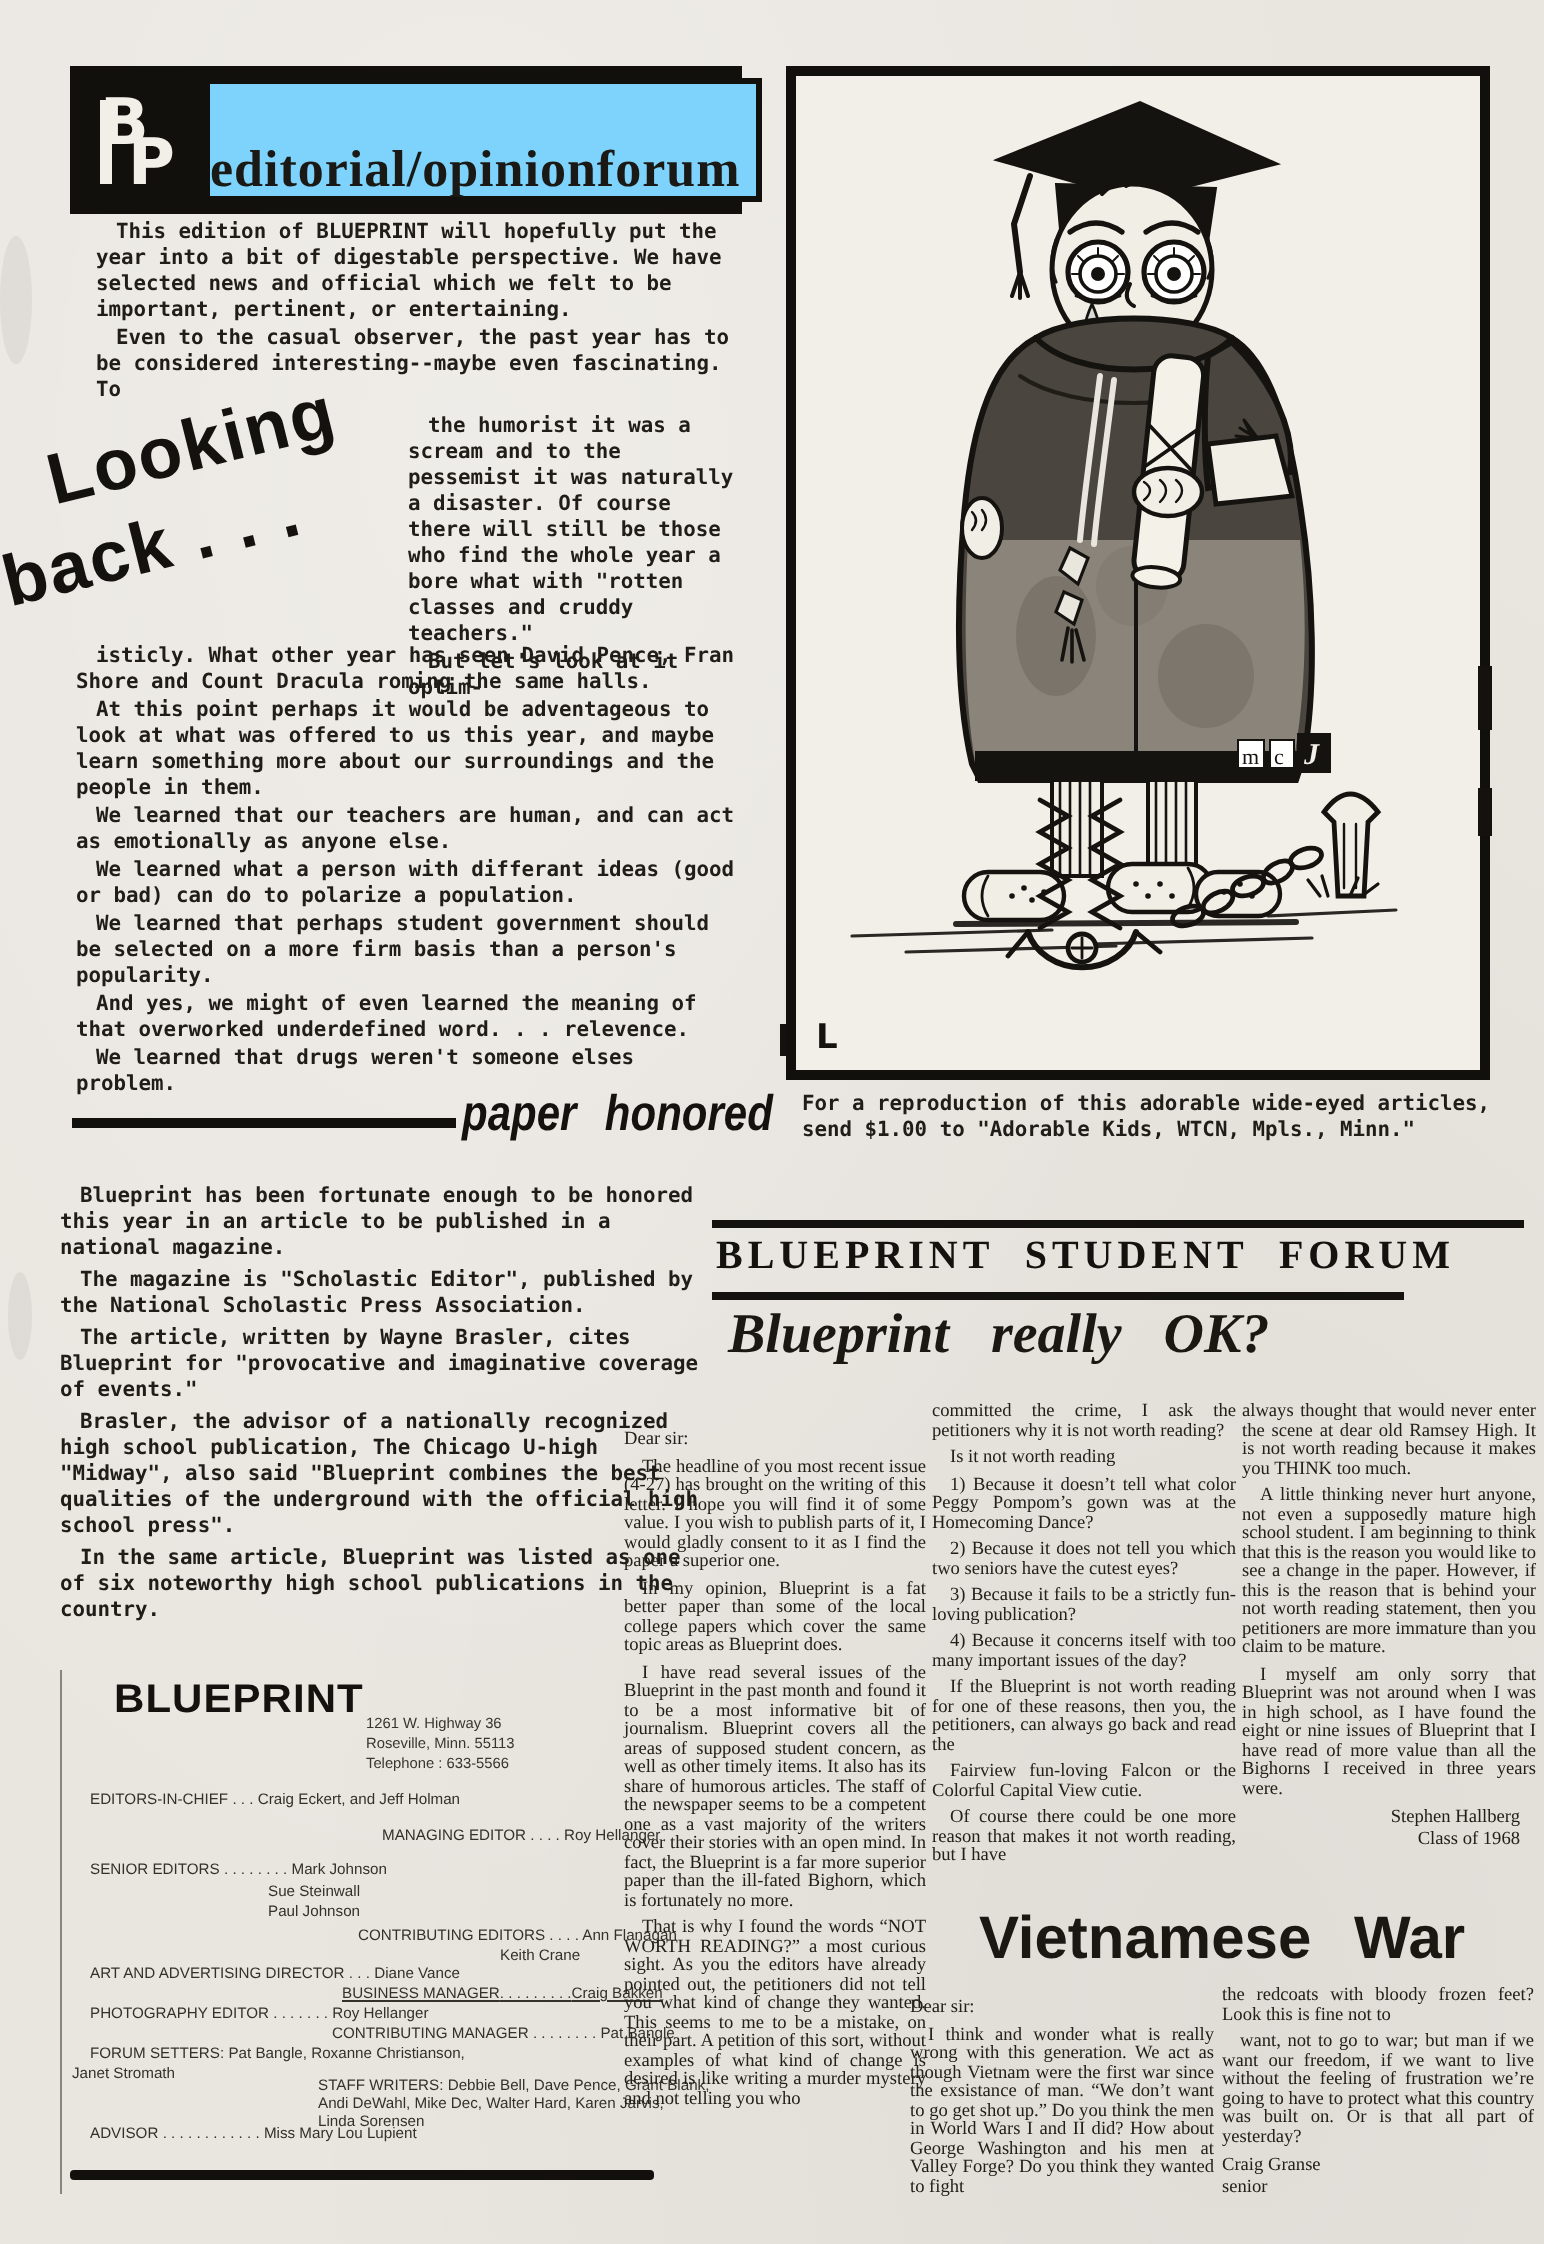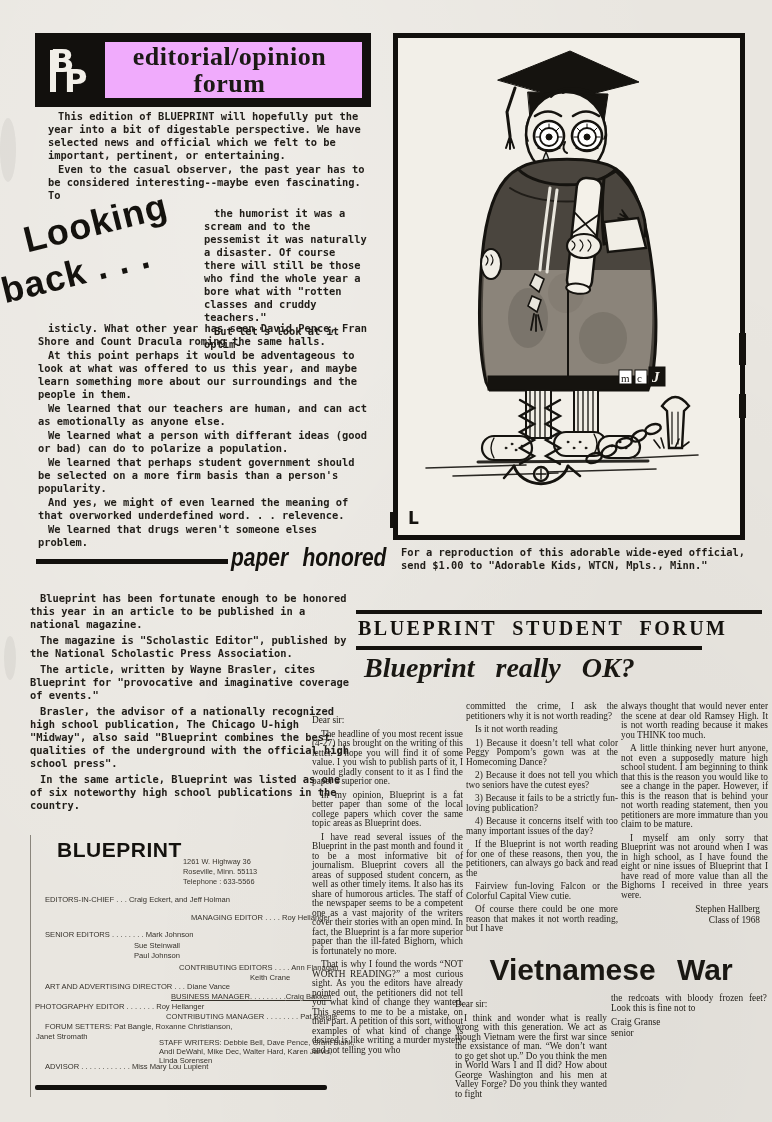--- a/index.html
+++ b/index.html
@@ -8,22 +8,22 @@
     background:#e9e6e0;
     background-image:radial-gradient(ellipse at 30% 20%, rgba(255,255,255,.25), rgba(0,0,0,0) 60%),
                      radial-gradient(ellipse at 80% 90%, rgba(0,0,0,.04), rgba(0,0,0,0) 55%);
     overflow:hidden;color:#1b1915;
     font-family:"DejaVu Sans", sans-serif;
   }
   .abs{position:absolute;}
   
   .banner{left:36px;top:34px;width:334px;height:72px;background:#12100d;display:flex;box-shadow:0 0 0 1px #12100d;}
   .banner .logo-zone{width:66px;height:100%;position:relative;}
-  .banner .title-panel{flex:1;margin:5px 5px 5px 0;background:#f0abfc;border:3px solid #12100d;
-    display:flex;flex-direction:column;justify-content:center;align-items:center;padding-right:8px;}
+  .banner .title-panel{flex:1;margin:5px 5px 5px 0;background:#7dd3fc;border:3px solid #12100d;
+    display:flex;flex-direction:row;justify-content:center;align-items:flex-end;padding-right:8px;}
   .banner-line{font-family:"Liberation Serif",serif;font-weight:bold;font-size:26px;line-height:27px;letter-spacing:.5px;}
   
   .type{font-family:"DejaVu Sans Mono",monospace;font-weight:bold;font-size:10.4px;line-height:13px;color:#201d18;}
   .type p{margin:0 0 1px 0;text-indent:10px;}
   .ed-intro{left:48px;top:110px;width:322px;}
   .looking{left:34px;top:196px;width:230px;height:120px;transform:rotate(-14deg);transform-origin:40% 60%;
     font-weight:bold;font-size:36px;font-family:"Liberation Sans",sans-serif;color:#14120e;letter-spacing:1px;}
   .looking .l2{margin-left:-34px;margin-top:2px;}
   .beside{left:204px;top:207px;width:168px;}
   .ed-body{left:38px;top:322px;width:334px;}
@@ -255,21 +255,21 @@
         </g>
       </g>
       <text x="223" y="344" font-family="Liberation Serif" font-size="11" fill="#15130f">m</text>
       <text x="239" y="344" font-family="Liberation Serif" font-size="11" fill="#15130f">c</text>
       <text x="254" y="344" font-family="Liberation Serif" font-style="italic" font-weight="bold" font-size="15" fill="#f2efe8">J</text>
       <text x="10" y="486" font-family="DejaVu Sans" font-weight="bold" font-size="17" fill="#15130f">L</text>
     </svg>
   </div>
 
   <div class="abs type caption">
-      <p>For a reproduction of this adorable wide-eyed official,</p>
+      <p>For a reproduction of this adorable wide-eyed articles,</p>
       <p>send $1.00 to "Adorable Kids, WTCN, Mpls., Minn."</p>
     </div>
 
   <div class="abs ph-rule"></div>
   <div class="abs ph-title">paper honored</div>
   <div class="abs type ph-body">
       <p>Blueprint has been fortunate enough to be honored this year in an article to be published in a national magazine.</p>
       <p>The magazine is "Scholastic Editor", published by the National Scholastic Press Association.</p>
       <p>The article, written by Wayne Brasler, cites Blueprint for "provocative and imaginative coverage of events."</p>
       <p>Brasler, the advisor of a nationally recognized high school publication, The Chicago U-high "Midway", also said "Blueprint combines the best qualities of the underground with the official high school press".</p>
@@ -285,21 +285,21 @@
     </div>
     <div class="m" style="left:14px;top:60px;"><span>EDITORS-IN-CHIEF</span> <span>. . .</span> <span>Craig Eckert, and Jeff Holman</span></div>
     <div class="m" style="left:160px;top:78px;"><span>MANAGING EDITOR</span> <span>. . . .</span> <span>Roy Hellanger</span></div>
     <div class="m" style="left:14px;top:95px;"><span>SENIOR EDITORS</span> <span>. . . . . . . .</span> <span>Mark Johnson</span></div>
     <div class="m" style="left:103px;top:106px;">Sue Steinwall</div>
     <div class="m" style="left:103px;top:116px;">Paul Johnson</div>
     <div class="m" style="left:148px;top:128px;"><span>CONTRIBUTING EDITORS</span> <span>. . . .</span> <span>Ann Flanagan</span></div>
     <div class="m" style="left:219px;top:138px;">Keith Crane</div>
     <div class="m" style="left:14px;top:147px;"><span>ART AND ADVERTISING DIRECTOR</span> <span>. . .</span> <span>Diane Vance</span></div>
     <div class="m" style="left:140px;top:157px;text-decoration:underline;"><span>BUSINESS MANAGER</span><span>. . . . . . . . .</span><span>Craig Bakken</span></div>
-    <div class="m" style="left:4px;top:167px;"><span>PHOTOGRAPHY EDITOR</span> <span>. . . . . . .</span> <span>Roy Hellanger</span></div>
+    <div class="m" style="left:14px;top:167px;"><span>PHOTOGRAPHY EDITOR</span> <span>. . . . . . .</span> <span>Roy Hellanger</span></div>
     <div class="m" style="left:135px;top:177px;"><span>CONTRIBUTING MANAGER</span> <span>. . . . . . . .</span> <span>Pat Bangle</span></div>
     <div class="m" style="left:14px;top:187px;"><span>FORUM SETTERS:</span> <span>Pat Bangle, Roxanne Christianson,</span></div>
     <div class="m" style="left:5px;top:197px;">Janet Stromath</div>
     <div class="m" style="left:128px;top:203px;"><span>STAFF WRITERS:</span> <span>Debbie Bell, Dave Pence, Grant Blank,</span></div>
     <div class="m" style="left:128px;top:212px;">Andi DeWahl, Mike Dec, Walter Hard, Karen Jarvis,</div>
     <div class="m" style="left:128px;top:221px;">Linda Sorensen</div>
     <div class="m" style="left:14px;top:227px;"><span>ADVISOR</span> <span>. . . . . . . . . . . .</span> <span>Miss Mary Lou Lupient</span></div>
     <div class="mast-rule"></div>
   </div>
 
@@ -339,20 +339,21 @@
   </div>
 
   <div class="abs vw-headline">Vietnamese War</div>
   <div class="abs lt vwc1">
       <p>Dear sir:</p>
       <p>I think and wonder what is really wrong with this generation. We act as though Vietnam were the first war since the exsistance of man. “We don’t want to go get shot up.” Do you think the men in World Wars I and II did? How about George Washington and his men at Valley Forge? Do you think they wanted to fight</p>
     </div>
   <div class="abs lt cont vwc2">
     <div>
         <p>the redcoats with bloody frozen feet? Look this is fine not to</p>
+        <p>want, not to go to war; but man if we want our freedom, if we want to live without the feeling of frustration we’re going to have to protect what this country was built on. Or is that all part of yesterday?</p>
       </div>
     <div class="vw-sig">
       <div>Craig Granse</div>
       <div>senior</div>
     </div>
   </div>
 
   <div class="abs smudge" style="left:0px;top:118px;width:16px;height:64px;"></div>
   <div class="abs smudge" style="left:4px;top:636px;width:12px;height:44px;"></div>
   <div class="abs inkmark" style="left:739px;top:333px;width:7px;height:32px;"></div>

